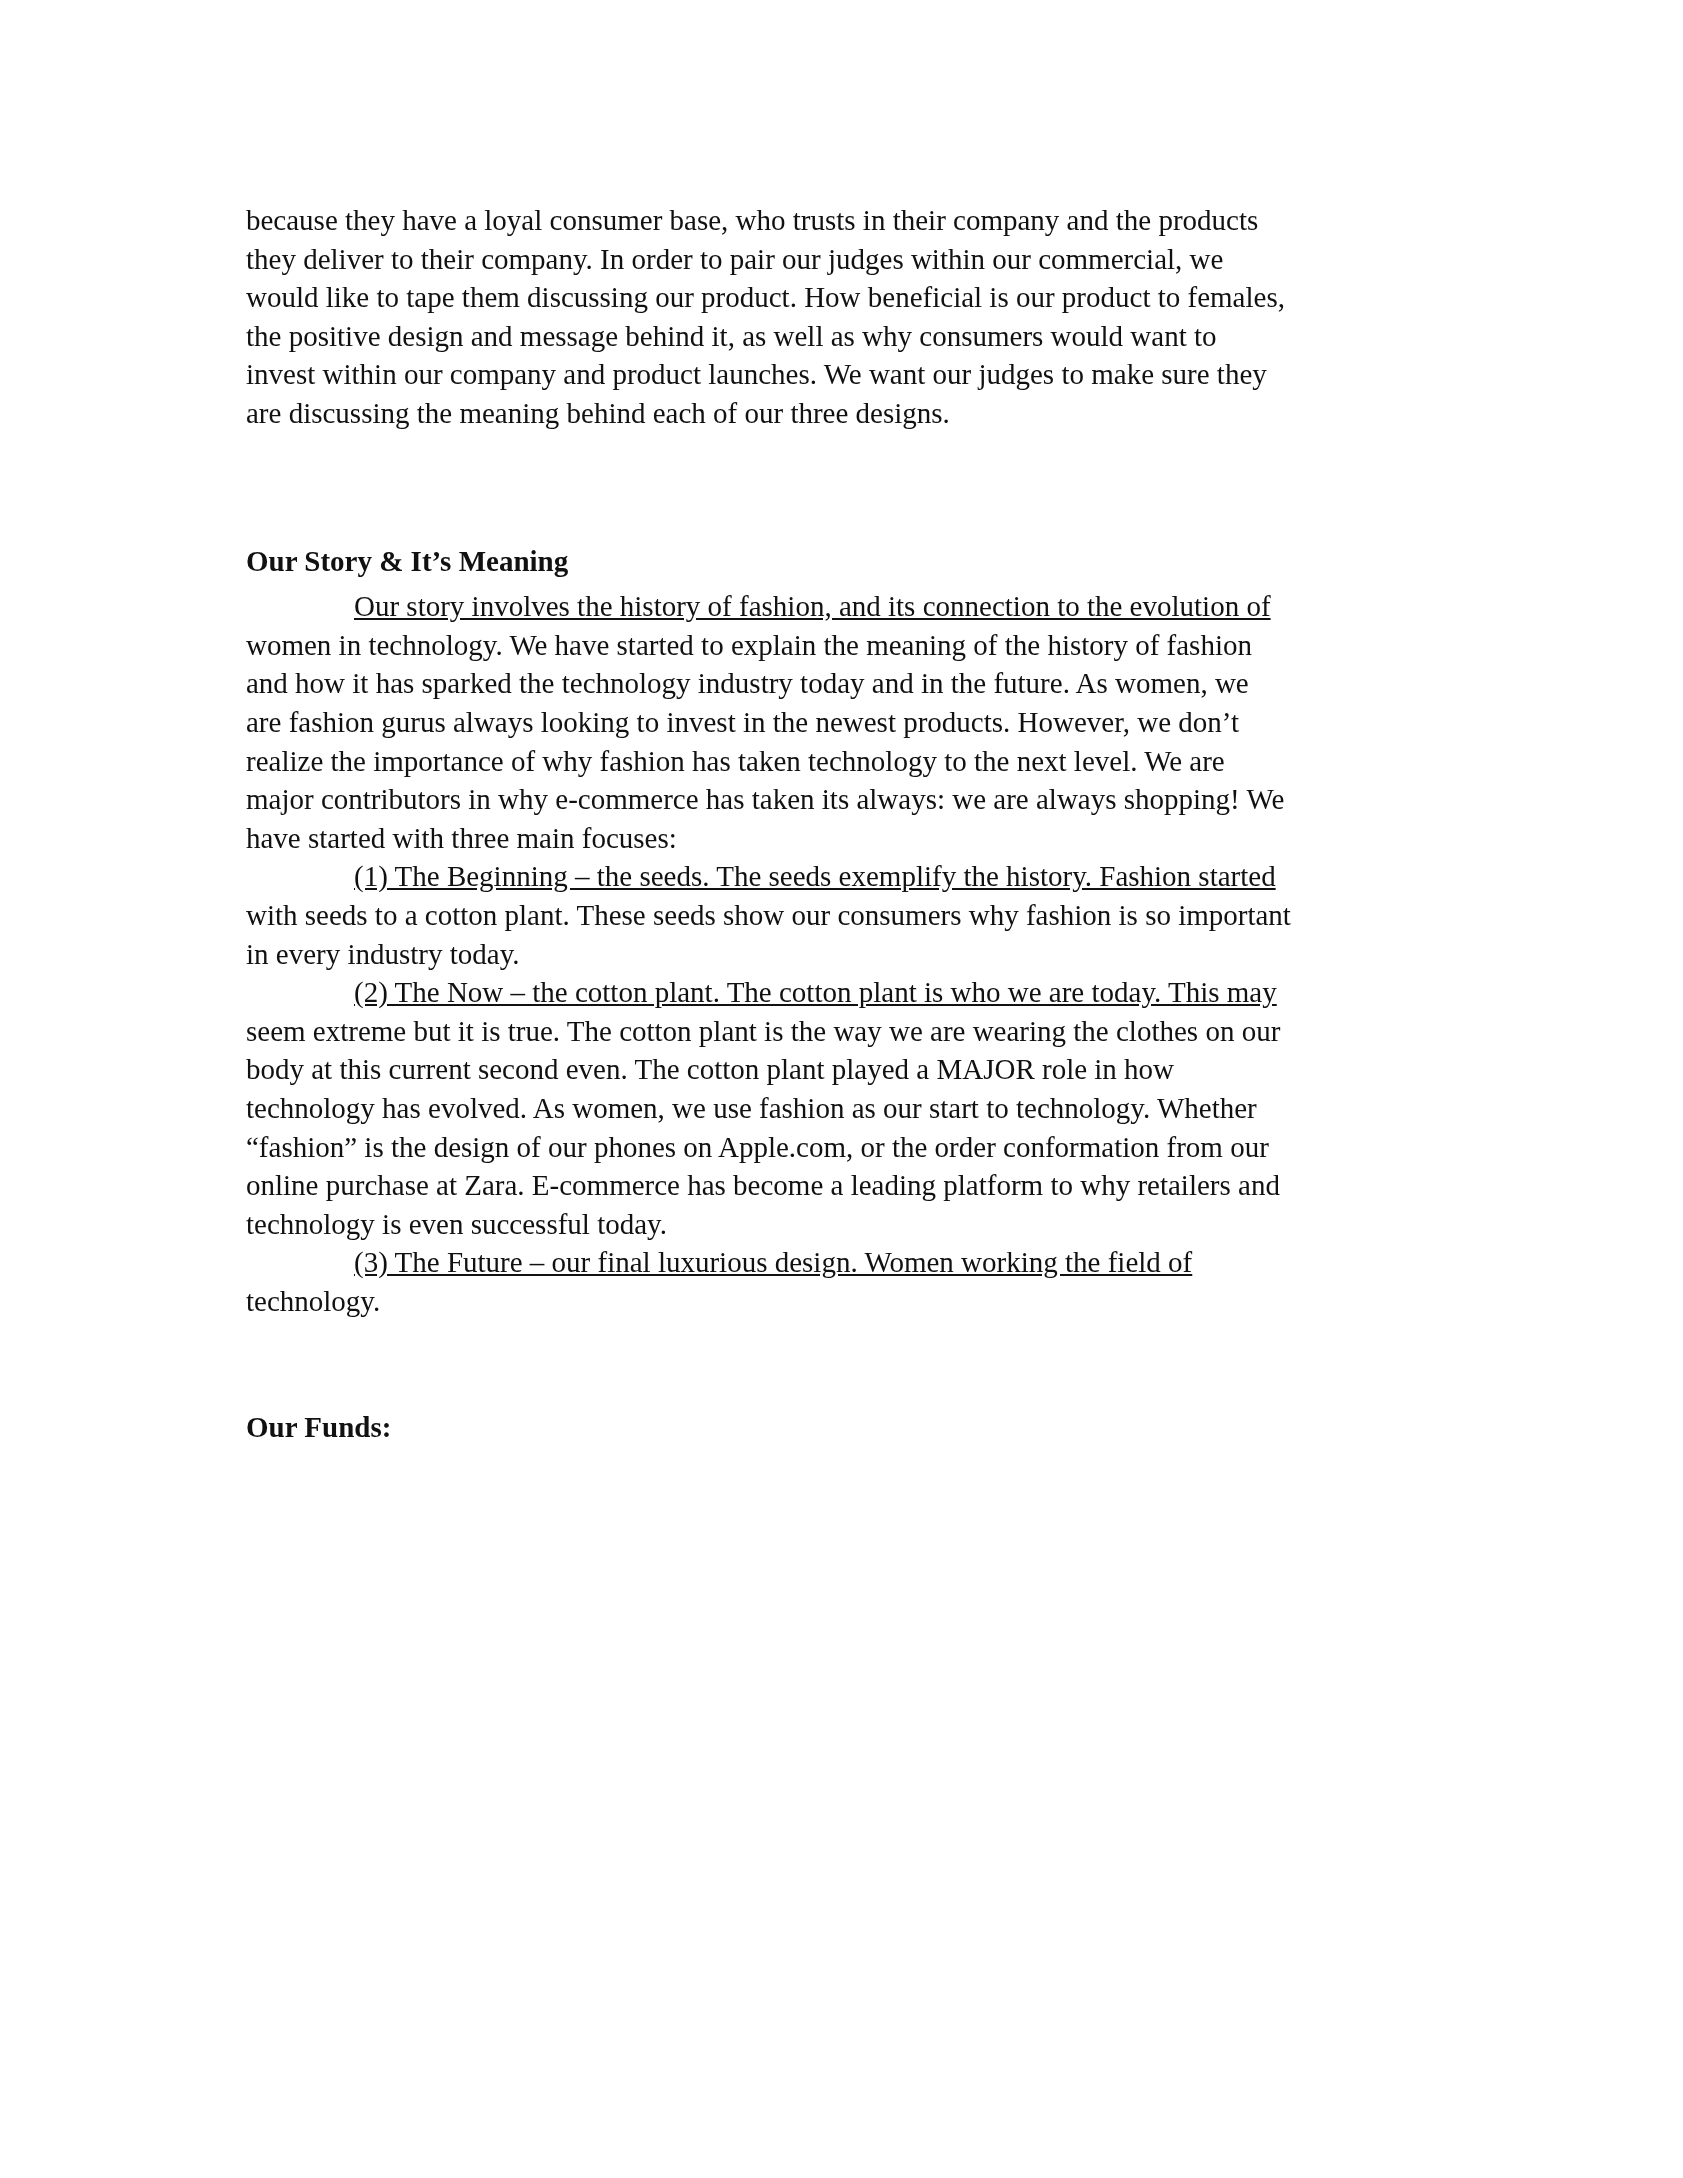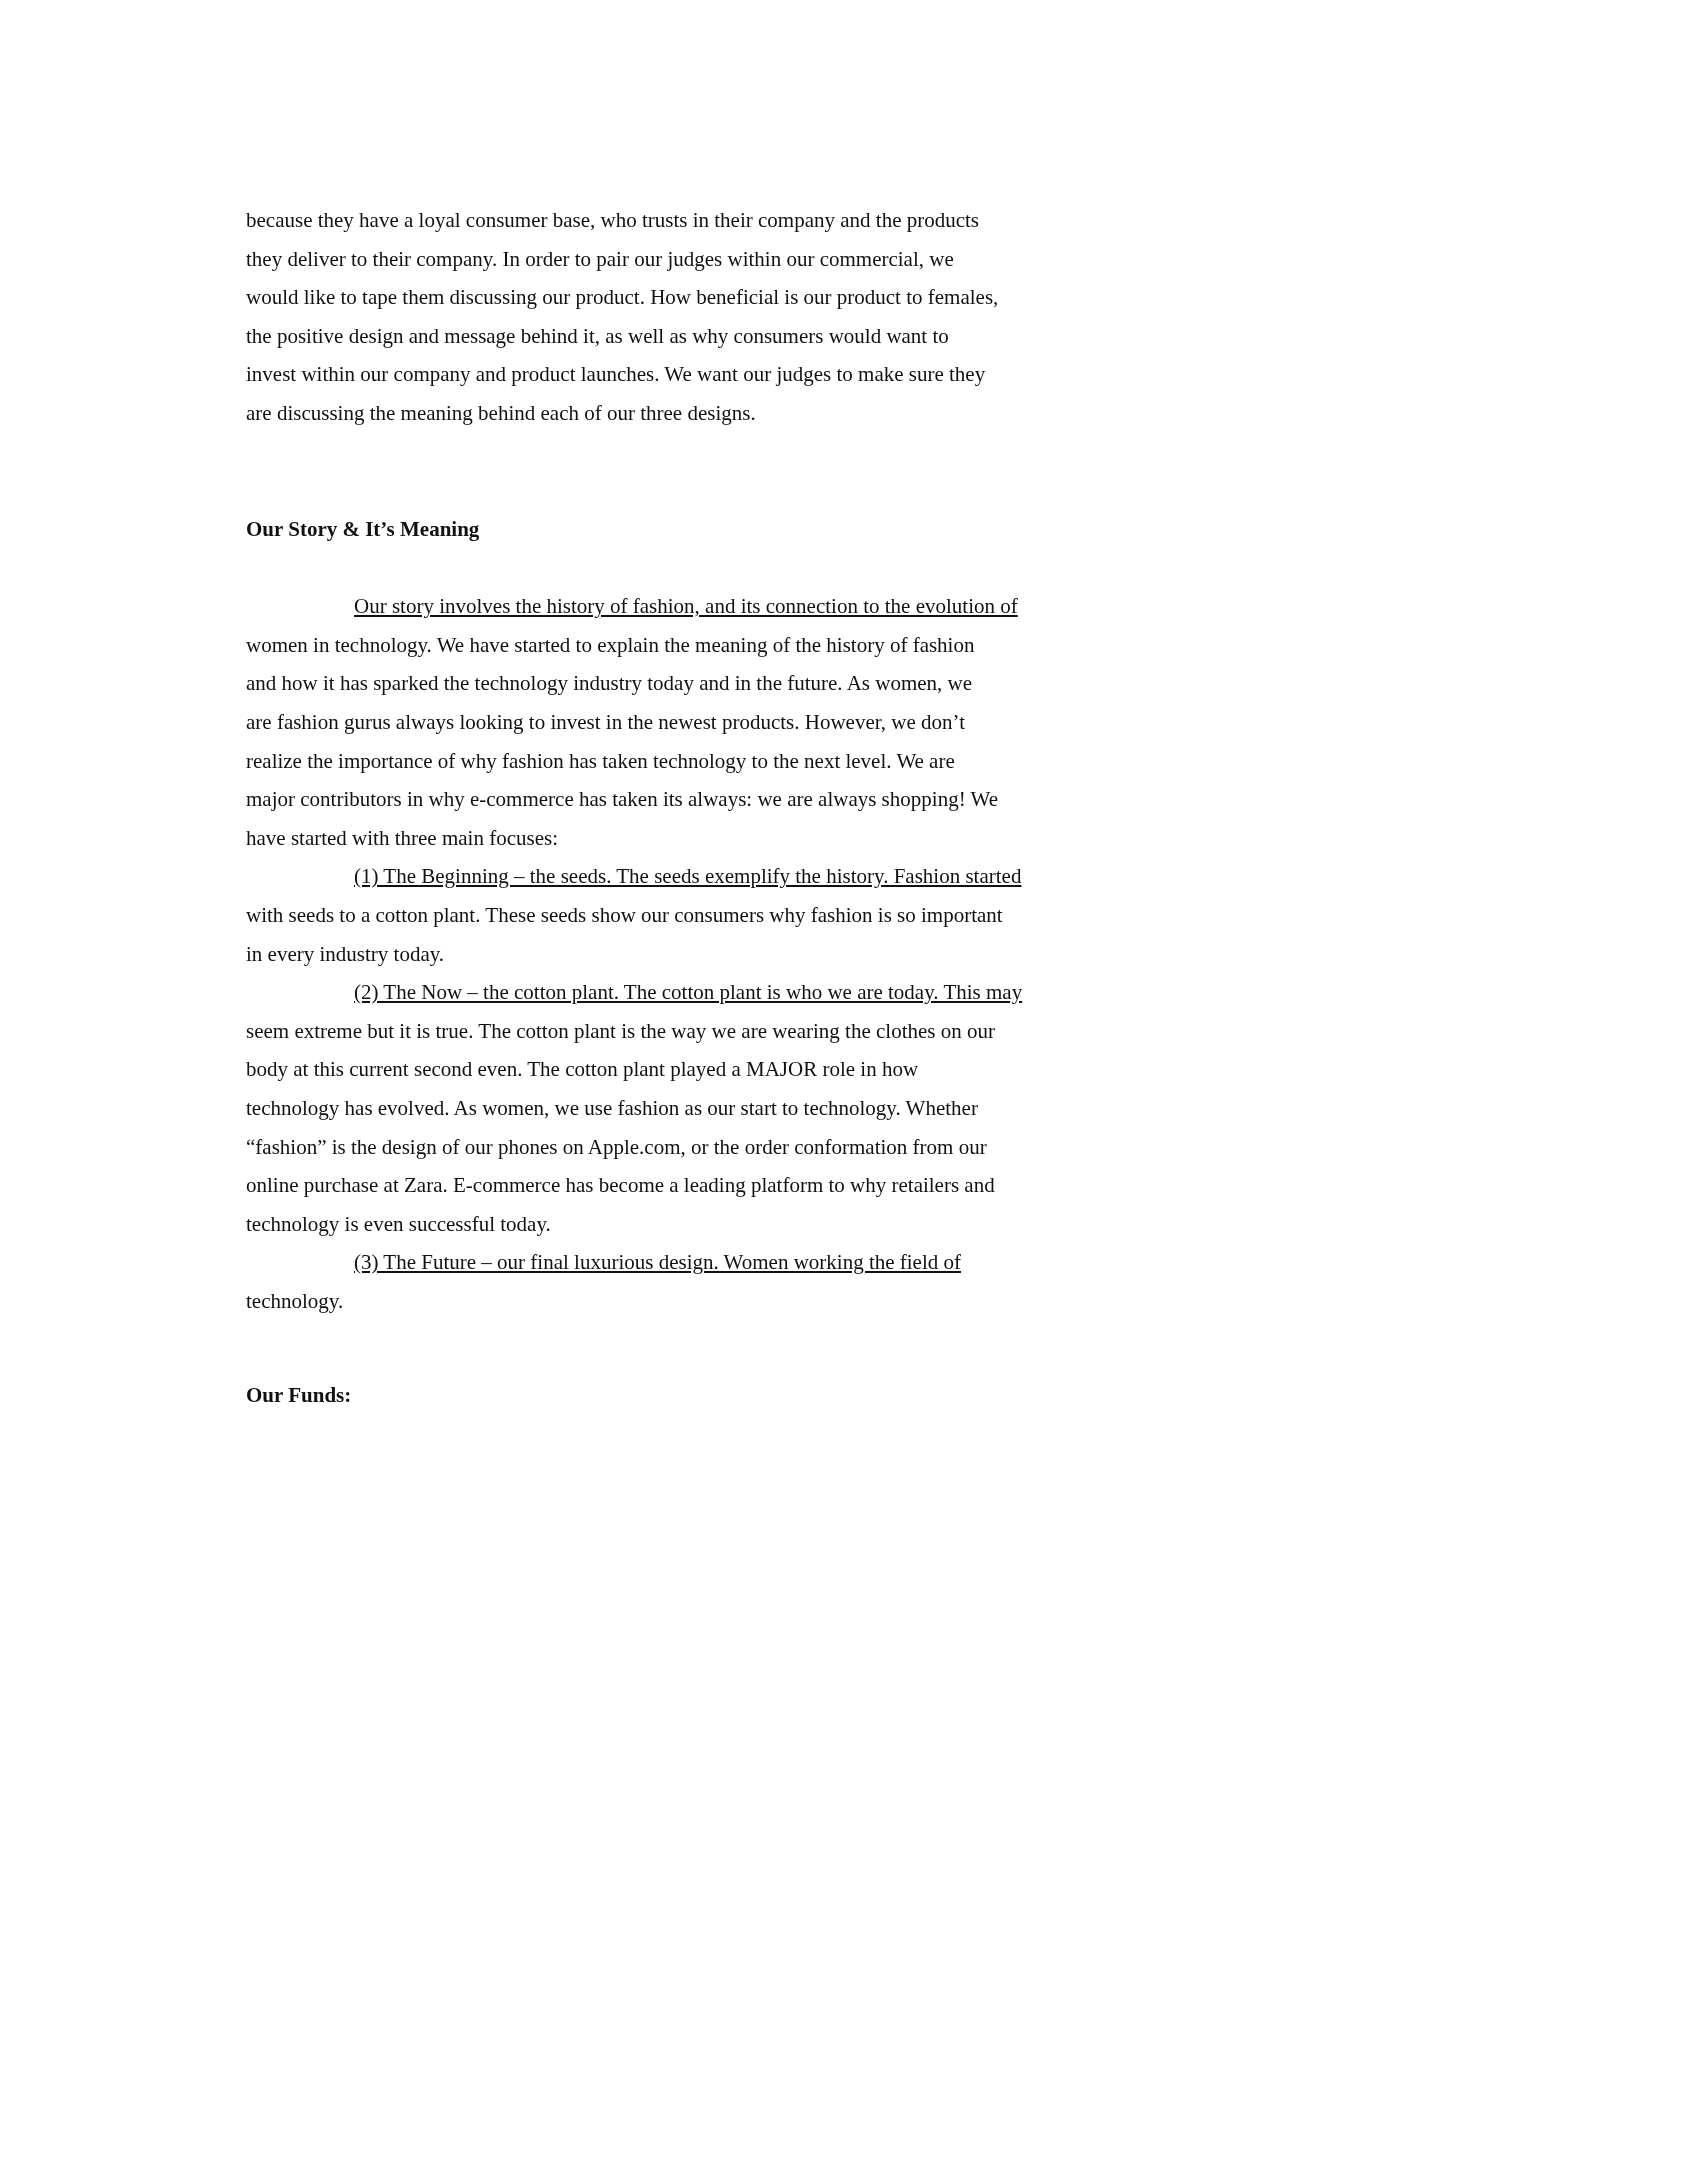--- a/index.html
+++ b/index.html
@@ -1,21 +1,21 @@
 <!DOCTYPE html>
 <html><head>
 <meta charset="utf-8">
 <style>
   html, body { margin:0; padding:0; background:#ffffff; }
   body { width:1683px; height:2178px; position:relative; overflow:hidden;
          font-family:"Liberation Serif", serif; color:#111; }
   .page { position:absolute; left:0; top:0; width:1683px; height:2178px; }
-  .line { position:absolute; left:246px; font-size:21px; line-height:39px; white-space:nowrap; }
+  .line { position:absolute; left:246px; font-size:29px; line-height:39px; white-space:nowrap; }
   .indent { left:354px;text-decoration:underline; }
-  .h { font-weight:bold; }
+  .h { font-weight:bold;margin-top:32px; }
 </style>
 </head>
 <body>
 
 <div class="page">
 
   <div>
     <div class="line" style="top:201px">because they have a loyal consumer base, who trusts in their company and the products</div>
     <div class="line" style="top:240px">they deliver to their company. In order to pair our judges within our commercial, we</div>
     <div class="line" style="top:278px">would like to tape them discussing our product. How beneficial is our product to females,</div>

